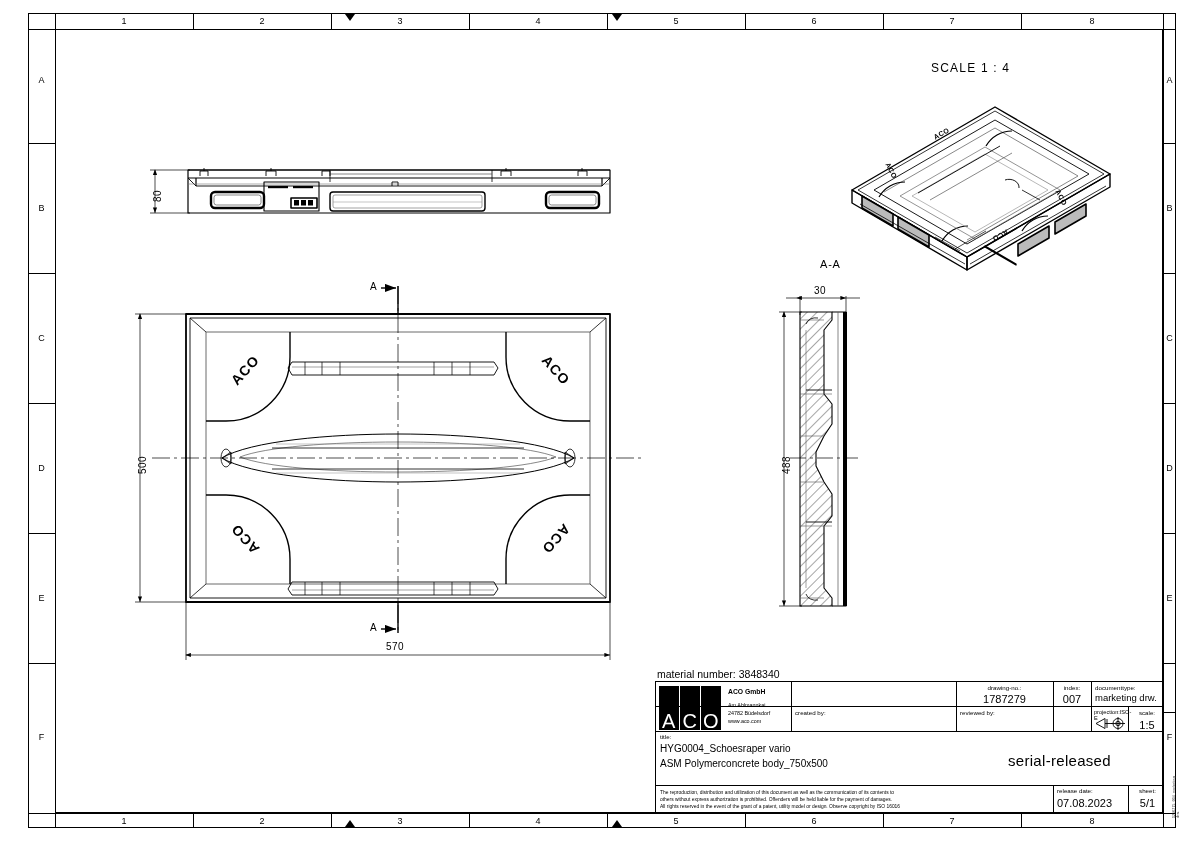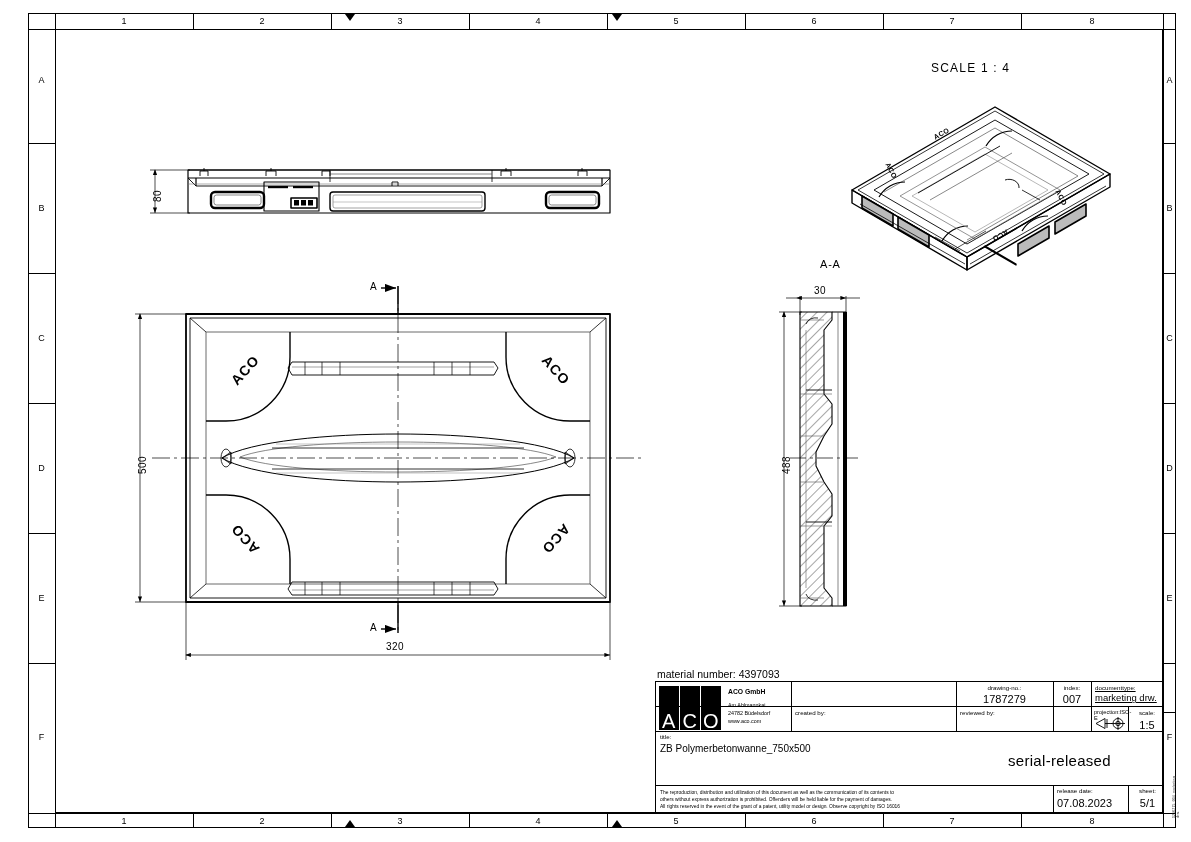--- a/index.html
+++ b/index.html
@@ -350,35 +350,35 @@
 
   <div class="anno" style="left:931px;top:61px;font-size:12px;letter-spacing:1.2px;">SCALE 1 : 4</div>
 
   <div class="anno" style="left:820px;top:258px;font-size:11px;letter-spacing:.8px;">A-A</div>
 
   <div class="anno" style="left:370px;top:281px;font-size:10px;">A</div>
   <div class="anno" style="left:370px;top:622px;font-size:10px;">A</div>
 
   <div class="anno vtext" style="left:152px;top:202px;font-size:10px;">80</div>
   <div class="anno vtext" style="left:137px;top:474px;font-size:10px;">500</div>
-  <div class="anno" style="left:386px;top:641px;font-size:10px;">320</div>
+  <div class="anno" style="left:386px;top:641px;font-size:10px;">570</div>
   <div class="anno vtext" style="left:781px;top:474px;font-size:10px;">488</div>
   <div class="anno" style="left:814px;top:285px;font-size:10px;">30</div>
 
   <div class="anno" style="left:228px;top:362px;font-size:14px;font-weight:bold;letter-spacing:1px;transform:rotate(-48deg);transform-origin:center;">ACO</div>
   <div class="anno" style="left:539px;top:362px;font-size:14px;font-weight:bold;letter-spacing:1px;transform:rotate(48deg);transform-origin:center;">ACO</div>
   <div class="anno" style="left:228px;top:531px;font-size:14px;font-weight:bold;letter-spacing:1px;transform:rotate(-132deg);transform-origin:center;">ACO</div>
   <div class="anno" style="left:539px;top:531px;font-size:14px;font-weight:bold;letter-spacing:1px;transform:rotate(132deg);transform-origin:center;">ACO</div>
 
   <div class="anno" style="left:933px;top:130px;font-size:7px;font-weight:bold;transform:rotate(-28deg);">ACO</div>
   <div class="anno" style="left:883px;top:167px;font-size:7px;font-weight:bold;transform:rotate(62deg);">ACO</div>
   <div class="anno" style="left:1053px;top:194px;font-size:7px;font-weight:bold;transform:rotate(62deg);">ACO</div>
   <div class="anno" style="left:992px;top:232px;font-size:7px;font-weight:bold;transform:rotate(152deg);">ACO</div>
 
-  <div class="matnum">material number: 4397093</div>
+  <div class="matnum">material number: 3848340</div>
 
   <div id="titleblock">
 
     <div class="hline" style="left:0;top:24px;width:508px;"></div>
     <div class="hline" style="left:135px;top:24px;width:373px;"></div>
     <div class="hline" style="left:0;top:49px;width:508px;"></div>
     <div class="hline" style="left:0;top:103px;width:508px;"></div>
 
     <div class="vline" style="left:135px;top:0;height:49px;"></div>
     <div class="vline" style="left:300px;top:0;height:49px;"></div>
@@ -411,21 +411,21 @@
     <div class="tb-cell" style="left:300px;top:2px;width:97px;text-align:center;">
       <div class="tb-key">drawing-no.:</div>
       <div class="tb-val" style="margin-top:2px;">1787279</div>
     </div>
 
     <div class="tb-cell" style="left:397px;top:2px;width:38px;text-align:center;">
       <div class="tb-key">index:</div>
       <div class="tb-val" style="margin-top:2px;">007</div>
     </div>
 
-    <div class="tb-cell" style="left:439px;top:2px;width:68px;text-decoration:underline;">
+    <div class="tb-cell" style="left:439px;top:2px;width:68px;">
       <div class="tb-key">documenttype:</div>
       <div class="tb-val tb-val-sm" style="margin-top:2px;">marketing drw.</div>
     </div>
 
     <div class="tb-cell" style="left:139px;top:27px;width:158px;">
       <div class="tb-key">created by:</div>
       <div class="tb-val tb-val-sm"></div>
     </div>
 
     <div class="tb-cell" style="left:304px;top:27px;width:128px;">
@@ -449,21 +449,22 @@
     </svg>
 
     <div class="tb-cell" style="left:475px;top:27px;width:32px;text-align:center;">
       <div class="tb-key">scale:</div>
       <div class="tb-val" style="margin-top:3px;">1:5</div>
     </div>
 
     <div class="tb-cell" style="left:4px;top:51px;width:380px;">
       <div class="tb-key">title:</div>
       <div style="font-size:10px;line-height:1.5;margin-top:1px;">
-        <div>ZB Polymerbetonwanne_750x500</div>
+        <div>HYG0004_Schoesraper vario</div>
+        <div>ASM Polymerconcrete body_750x500</div>
       </div>
     </div>
     <div class="serial" style="left:352px;top:70px;">serial-released</div>
 
     <div class="legal" style="left:4px;top:107px;width:390px;">
       <div>The reproduction, distribution and utilization of this document as well as the communication of its contents to</div>
       <div>others without express authorization is prohibited. Offenders will be held liable for the payment of damages.</div>
       <div>All rights reserved in the event of the grant of a patent, utility model or design. Observe copyright by ISO 16016</div>
     </div>
 

